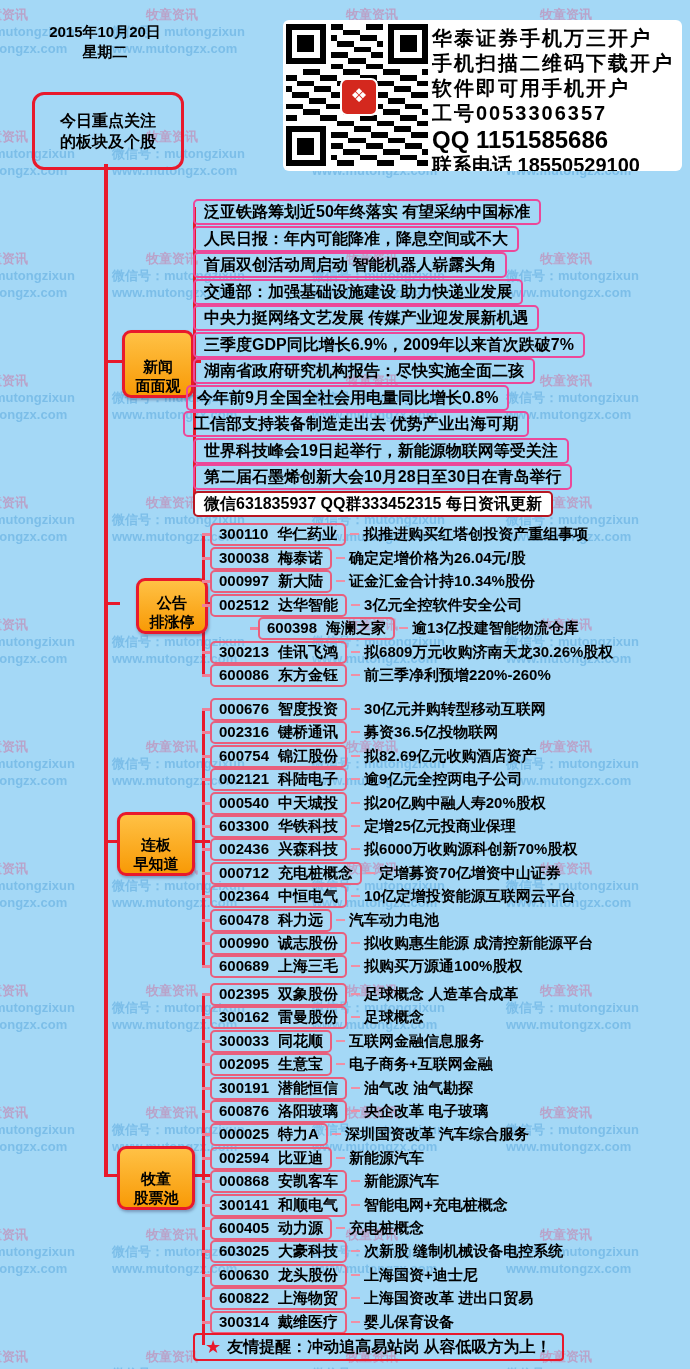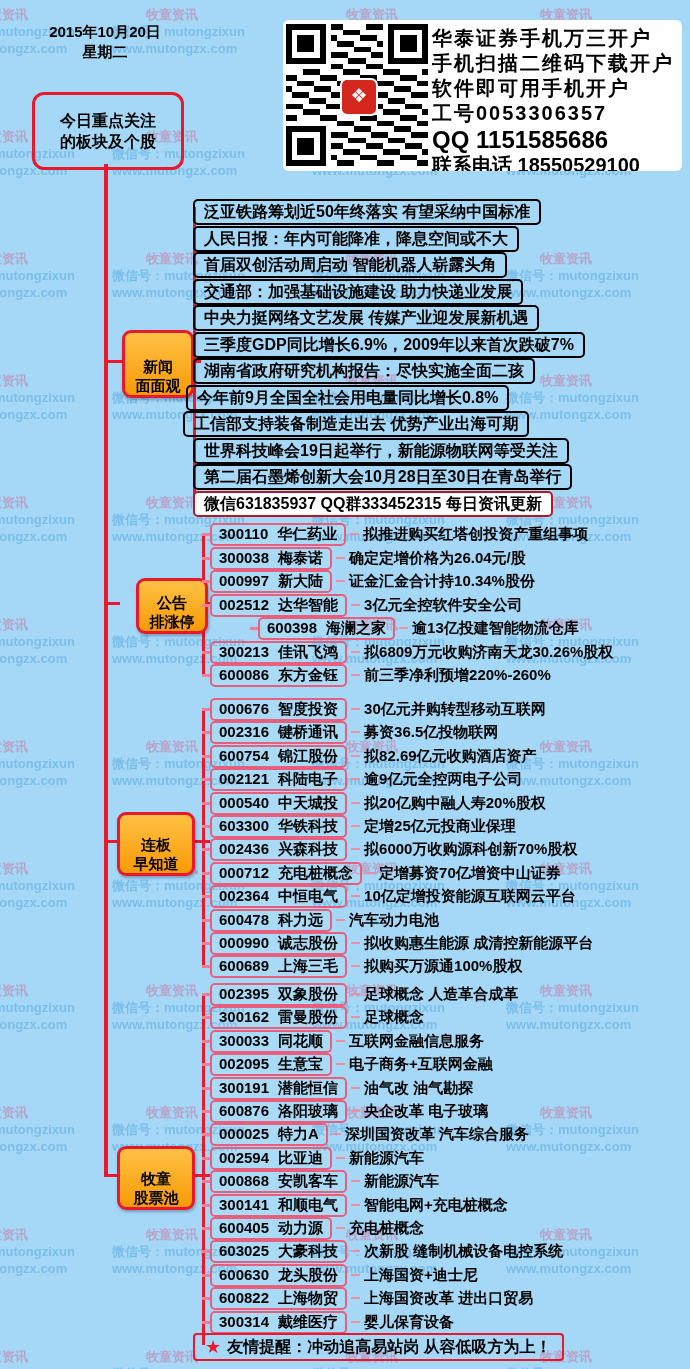--- a/index.html
+++ b/index.html
@@ -24,21 +24,21 @@
   .promo-qq{font-size:24px;line-height:28px;white-space:nowrap;}
   .promo-phone{font-size:20px;line-height:23px;white-space:nowrap;}
   
   .root-box{position:absolute;left:32px;top:92px;width:146px;height:72px;border:3px solid #e8192c;
     border-radius:12px;display:flex;flex-direction:column;justify-content:center;text-align:center;
     font-size:16px;line-height:21px;z-index:2;}
   .hline,.vline{position:absolute;background:#e8192c;z-index:1;}
   .section-box{position:absolute;background:linear-gradient(#ffc145,#f89a06);border:3px solid #e8192c;
     border-radius:9px;display:flex;flex-direction:column;justify-content:flex-end;text-align:center;
     font-size:15px;line-height:19px;z-index:2;box-shadow:1px 2px 3px rgba(40,40,80,.35);}
-  .news-row{position:absolute;height:22px;border:2px solid #000000;border-radius:5px;line-height:21px;
+  .news-row{position:absolute;height:22px;border:2px solid #ec4899;border-radius:5px;line-height:21px;
     padding:0 9px;font-size:16px;white-space:nowrap;z-index:2;}
   .news-row.highlight{background:#fff;border-color:#b71722;}
   .stock-row{position:absolute;display:flex;align-items:center;z-index:2;white-space:nowrap;height:24px;}
   .stub{width:8px;height:3px;background:#ef7f98;flex:0 0 auto;}
   .stock-code-box{border:2px solid #e85f7d;border-radius:5px;padding:0 7px;height:19px;line-height:18px;
     font-size:15px;display:flex;gap:9px;background:rgba(255,255,255,0.06);}
   .dash{width:9px;height:2px;background:#ef8fa5;margin:0 4px;flex:0 0 auto;}
   .stock-desc{font-size:15px;}
   .reminder-box{position:absolute;left:193px;top:1333px;height:24px;border:2px solid #e8192c;
     border-radius:4px;display:flex;align-items:center;gap:6px;padding:0 10px;font-size:16px;

